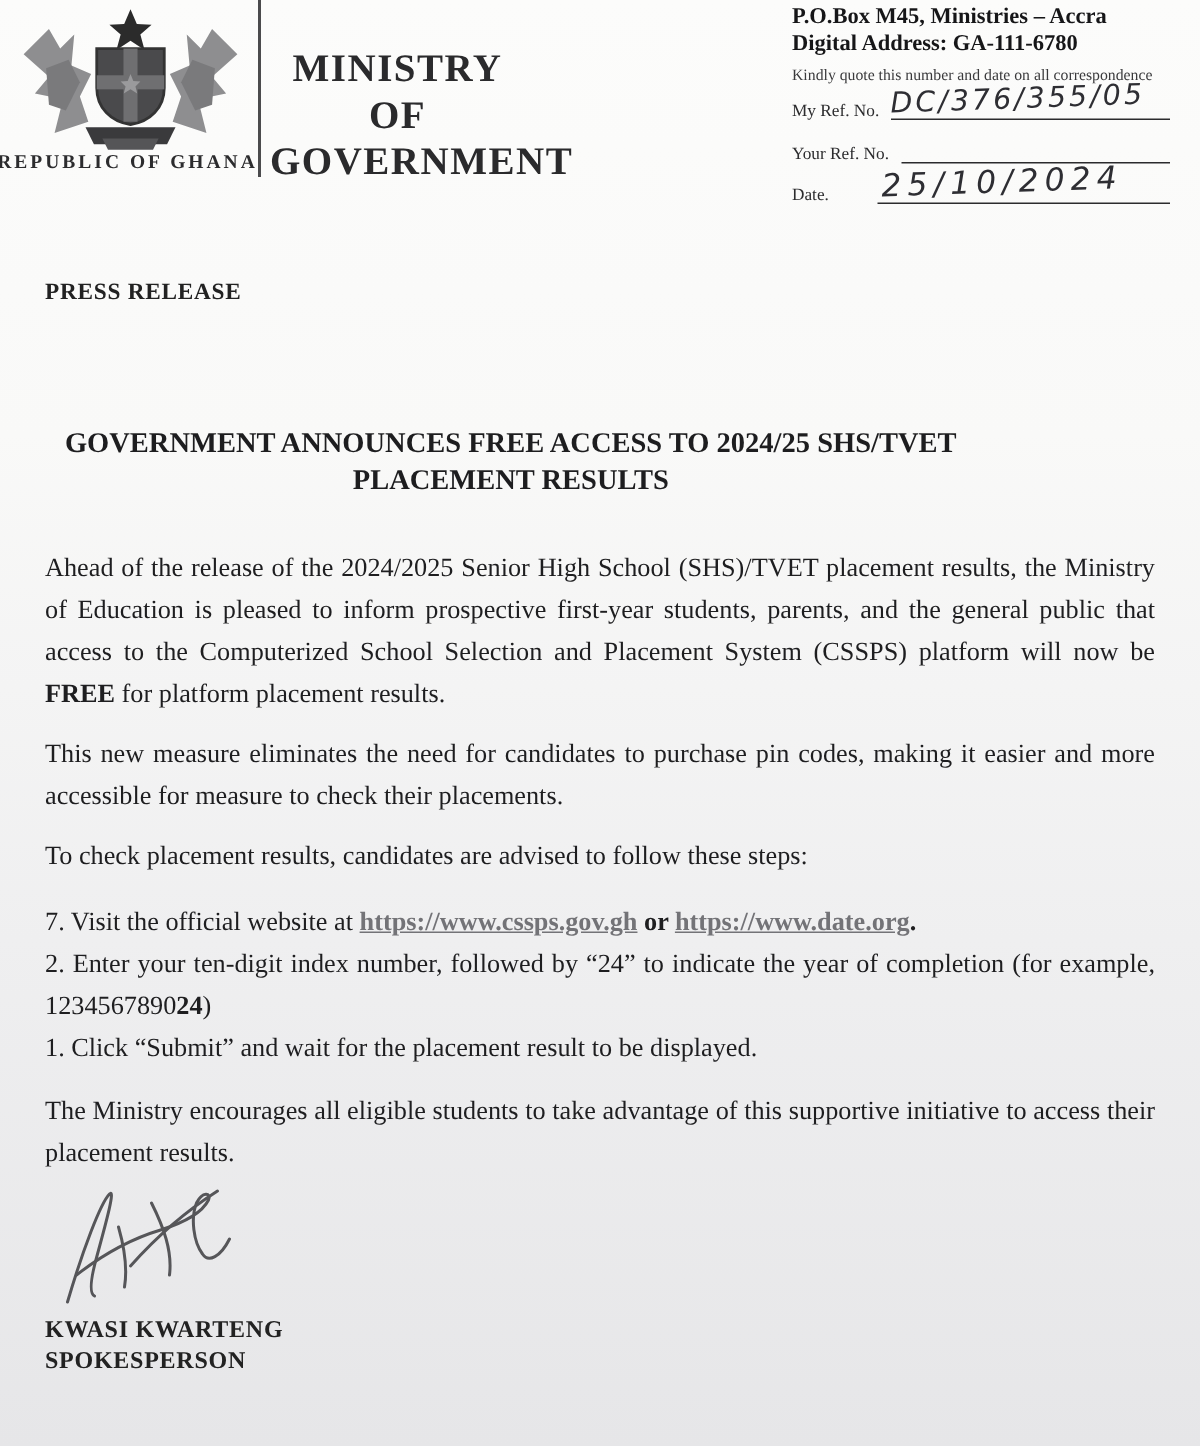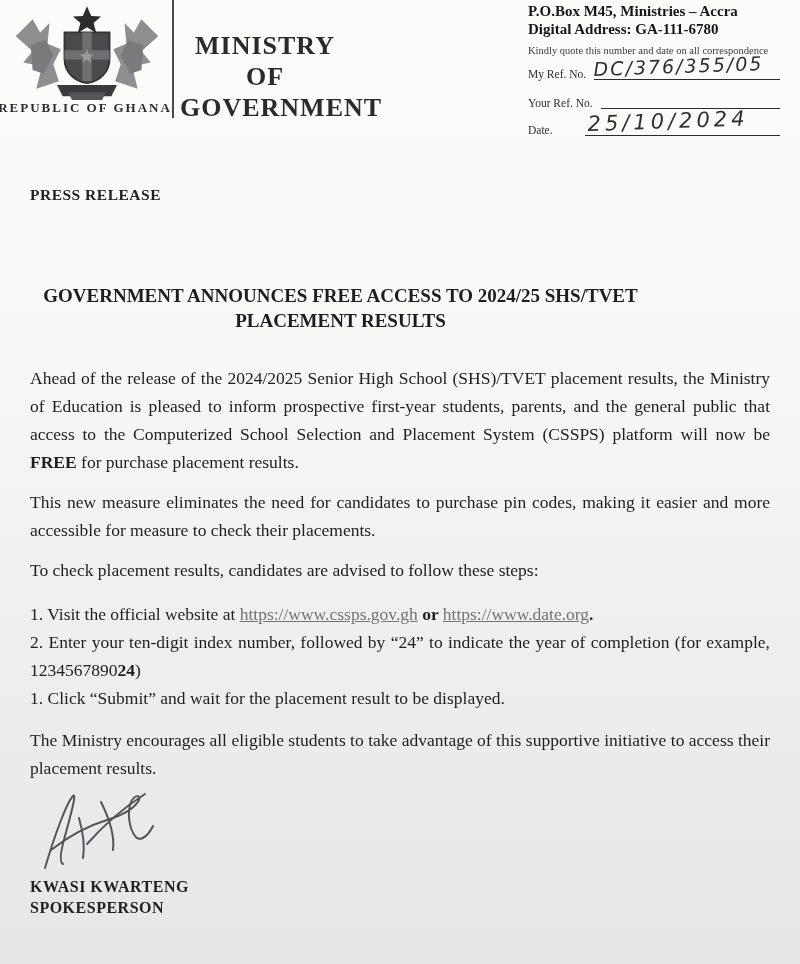--- a/index.html
+++ b/index.html
@@ -49,21 +49,21 @@
   .doc-title{
     position:absolute;left:0;top:283px;width:681px;text-align:center;
     font-weight:bold;font-size:19px;line-height:25px;color:#1d1d1f;
   }
   .main-text{position:absolute;left:30px;top:364px;width:740px;font-size:17.5px;line-height:28px;text-align:justify;color:#1e1e20;}
   .main-text p{margin:0 0 12px 0;}
   .main-text .steps p{margin:0;}
   .steps-intro{margin-bottom:16px !important;text-align:left !important;}
   .closing{margin-top:14px !important;}
   b.inlinebold{font-weight:bold;}
-  a.doc-link{color:#737377;font-weight:normal;text-decoration:underline;}
+  a.doc-link{color:#737377;font-weight:bold;text-decoration:underline;}
 
   
   .signature{position:absolute;left:35px;top:788px;width:140px;height:88px;}
   .signatory{position:absolute;left:30px;top:876px;font-weight:bold;font-size:16px;line-height:21px;letter-spacing:.5px;color:#222;}
 </style>
 </head>
 <body>
 
 <div class="page">
 
@@ -124,28 +124,28 @@
   </div>
 
   <div class="kicker">PRESS RELEASE</div>
 
   <div class="doc-title">
     <div>GOVERNMENT ANNOUNCES FREE ACCESS TO 2024/25 SHS/TVET</div>
     <div>PLACEMENT RESULTS</div>
   </div>
 
   <div class="main-text">
-    <p><span>Ahead of the release of the 2024/2025 Senior High School (SHS)/TVET placement results, the Ministry of Education is pleased to inform prospective first-year students, parents, and the general public that access to the Computerized School Selection and Placement System (CSSPS) platform will now be </span><b class="inlinebold">FREE</b><span> for purchase placement results.</span></p>
+    <p><span>Ahead of the release of the 2024/2025 Senior High School (SHS)/TVET placement results, the Ministry of Education is pleased to inform prospective first-year students, parents, and the general public that access to the Computerized School Selection and Placement System (CSSPS) platform will now be </span><b class="inlinebold">FREE</b><span> for platform placement results.</span></p>
 
     <p>This new measure eliminates the need for candidates to purchase pin codes, making it easier and more accessible for measure to check their placements.</p>
 
     <p class="steps-intro">To check placement results, candidates are advised to follow these steps:</p>
 
     <div class="steps">
-      <p><span>1. Visit the official website at </span><a class="doc-link" href="#">https://www.cssps.gov.gh</a><b class="inlinebold"> or </b><a class="doc-link" href="#">https://www.date.org</a><b class="inlinebold">.</b></p>
+      <p><span>7. Visit the official website at </span><a class="doc-link" href="#">https://www.cssps.gov.gh</a><b class="inlinebold"> or </b><a class="doc-link" href="#">https://www.date.org</a><b class="inlinebold">.</b></p>
       <p><span>2. Enter your ten-digit index number, followed by “24” to indicate the year of completion (for example, 1234567890</span><b class="inlinebold">24</b><span>)</span></p>
       <p>1. Click “Submit” and wait for the placement result to be displayed.</p>
     </div>
 
     <p class="closing">The Ministry encourages all eligible students to take advantage of this supportive initiative to access their placement results.</p>
   </div>
 
   <svg class="signature" viewBox="0 0 140 88" aria-hidden="true">
     <g fill="none" stroke="#3c3c40" stroke-width="2" stroke-linecap="round" opacity="0.85">
       <path d="M10,80 C20,46 32,14 38,8 C42,4 36,26 30,48 C26,62 24,74 28,76"></path>

